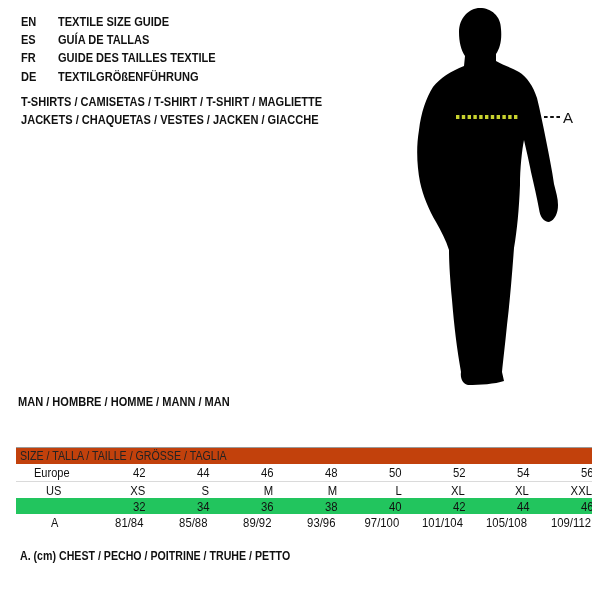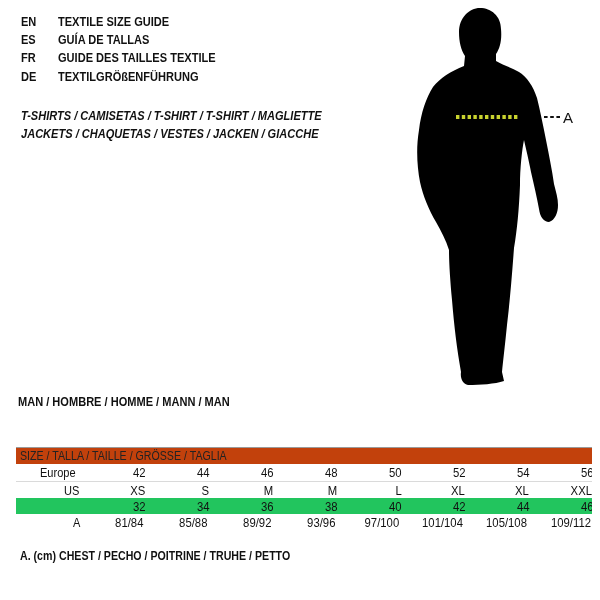--- a/index.html
+++ b/index.html
@@ -10,36 +10,36 @@
   }
   .cond { display:inline-block; transform:scaleX(0.85); transform-origin:0 50%; white-space:nowrap; }
   .cxc  { display:inline-block; transform:scaleX(0.87); white-space:nowrap; }
 
   
   #lang-list { position:absolute; left:21px; top:12px; }
   .lang-row { display:grid; grid-template-columns:37px auto; height:18.4px; align-items:center;
               font-size:13px; font-weight:700; }
 
   
-  #categories { position:absolute; left:21px; top:106px;font-style:italic; }
+  #categories { position:absolute; left:21px; top:92px; }
   .cat-line { height:18.5px; display:flex; align-items:center; font-size:13px; font-weight:700; }
 
   
   #figure { position:absolute; left:400px; top:0; width:200px; height:412px; }
 
   
   #section-title { position:absolute; left:18px; top:394px; font-size:13px; font-weight:700; }
 
   
   #size-table { position:absolute; left:16px; top:447px; width:578px; font-size:13px; }
   #table-header { height:16px; line-height:16px; background:#c2410c; border-top:1px solid #9a9a9a;
                   padding-left:4px; font-size:12.5px; color:#222; }
   .trow { display:grid; grid-template-columns:66px repeat(8,64px); align-items:center; height:16px; }
   .trow.tall { height:17px; }
-  .trow .lbl { padding-left:4px; text-align:right;margin-left:8px; }
+  .trow .lbl { padding-left:4px; text-align:center;margin-left:8px; }
   .trow .val { text-align:right; }
   #row-europe { border-bottom:1px solid #dadada; }
   .shaded { background:#22c55e; }
 
   
   #footnote { position:absolute; left:20px; top:549px; font-size:12.5px; font-weight:700; }
 </style>
 </head>
 <body>
 

